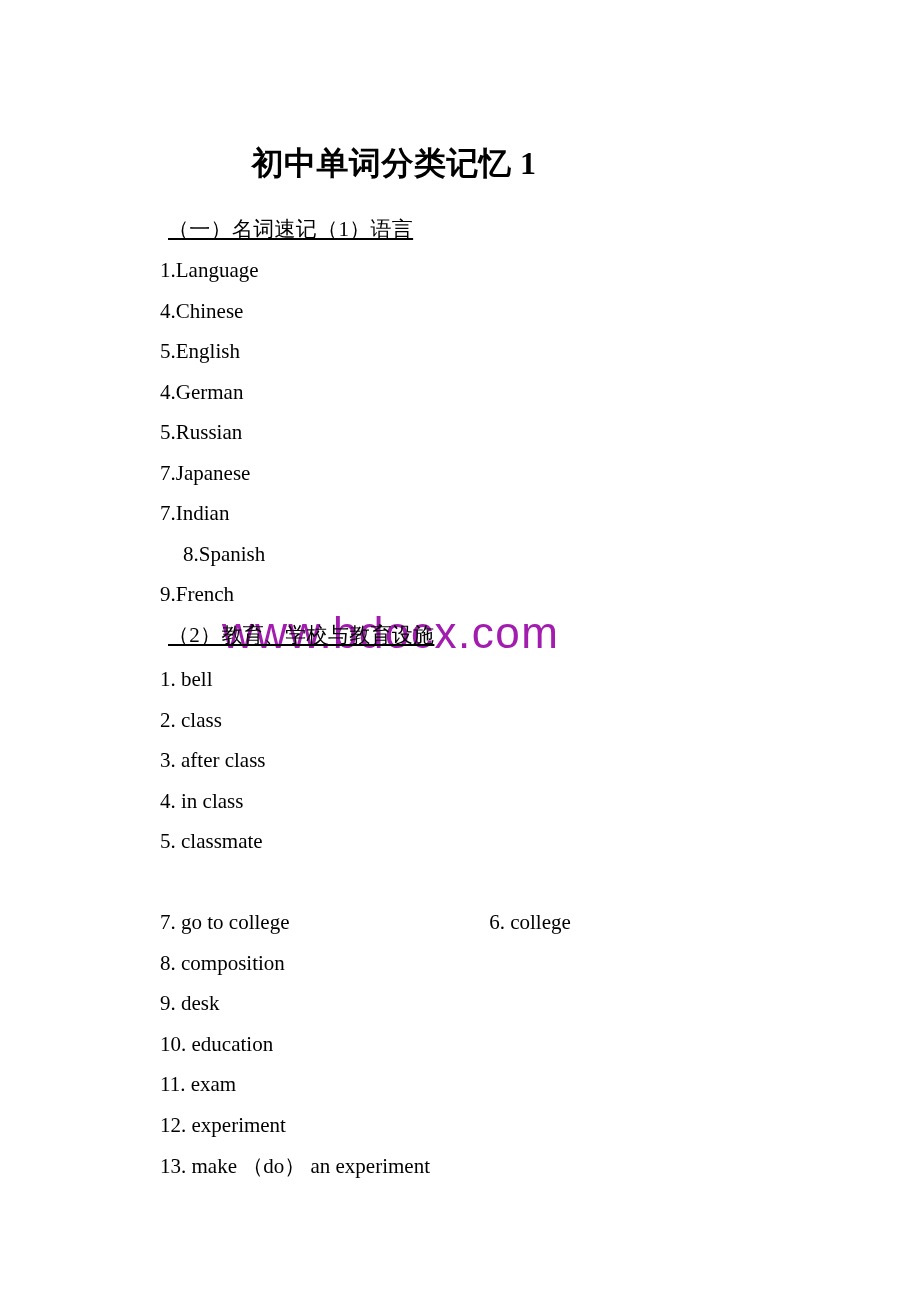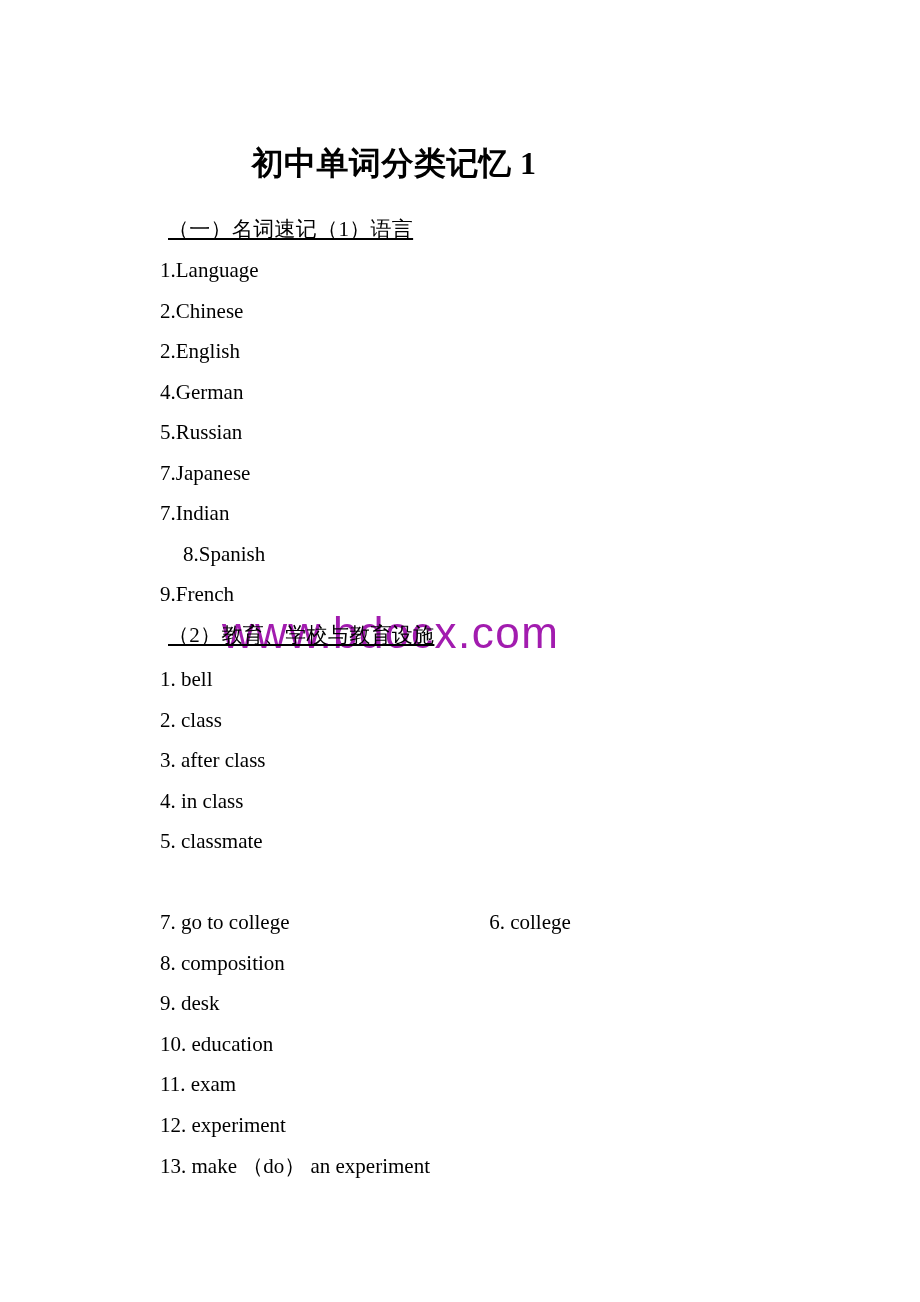--- a/index.html
+++ b/index.html
@@ -93,22 +93,22 @@
     <span class="watermark-text">www.bdocx.com</span>
   </div>
 
   <div class="content">
 
     <h1 class="doc-title">初中单词分类记忆 1</h1>
 
     <div class="line indent" style="top:215px;">（一）名词速记（1）语言</div>
 
     <div class="line" style="top:256px;">1.Language</div>
-    <div class="line" style="top:297px;">2.Chinese</div>
-    <div class="line" style="top:337px;">2.English</div>
+    <div class="line" style="top:297px;">4.Chinese</div>
+    <div class="line" style="top:337px;">5.English</div>
     <div class="line" style="top:378px;">4.German</div>
     <div class="line" style="top:418px;">5.Russian</div>
     <div class="line" style="top:459px;">7.Japanese</div>
     <div class="line" style="top:499px;">7.Indian</div>
     <div class="line" style="top:540px;margin-left:23px;">8.Spanish</div>
     <div class="line" style="top:580px;">9.French</div>
 
     <div class="line indent" style="top:621px;">（2）教育、学校与教育设施</div>
 
     <div class="line" style="top:665px;">1. bell</div>

